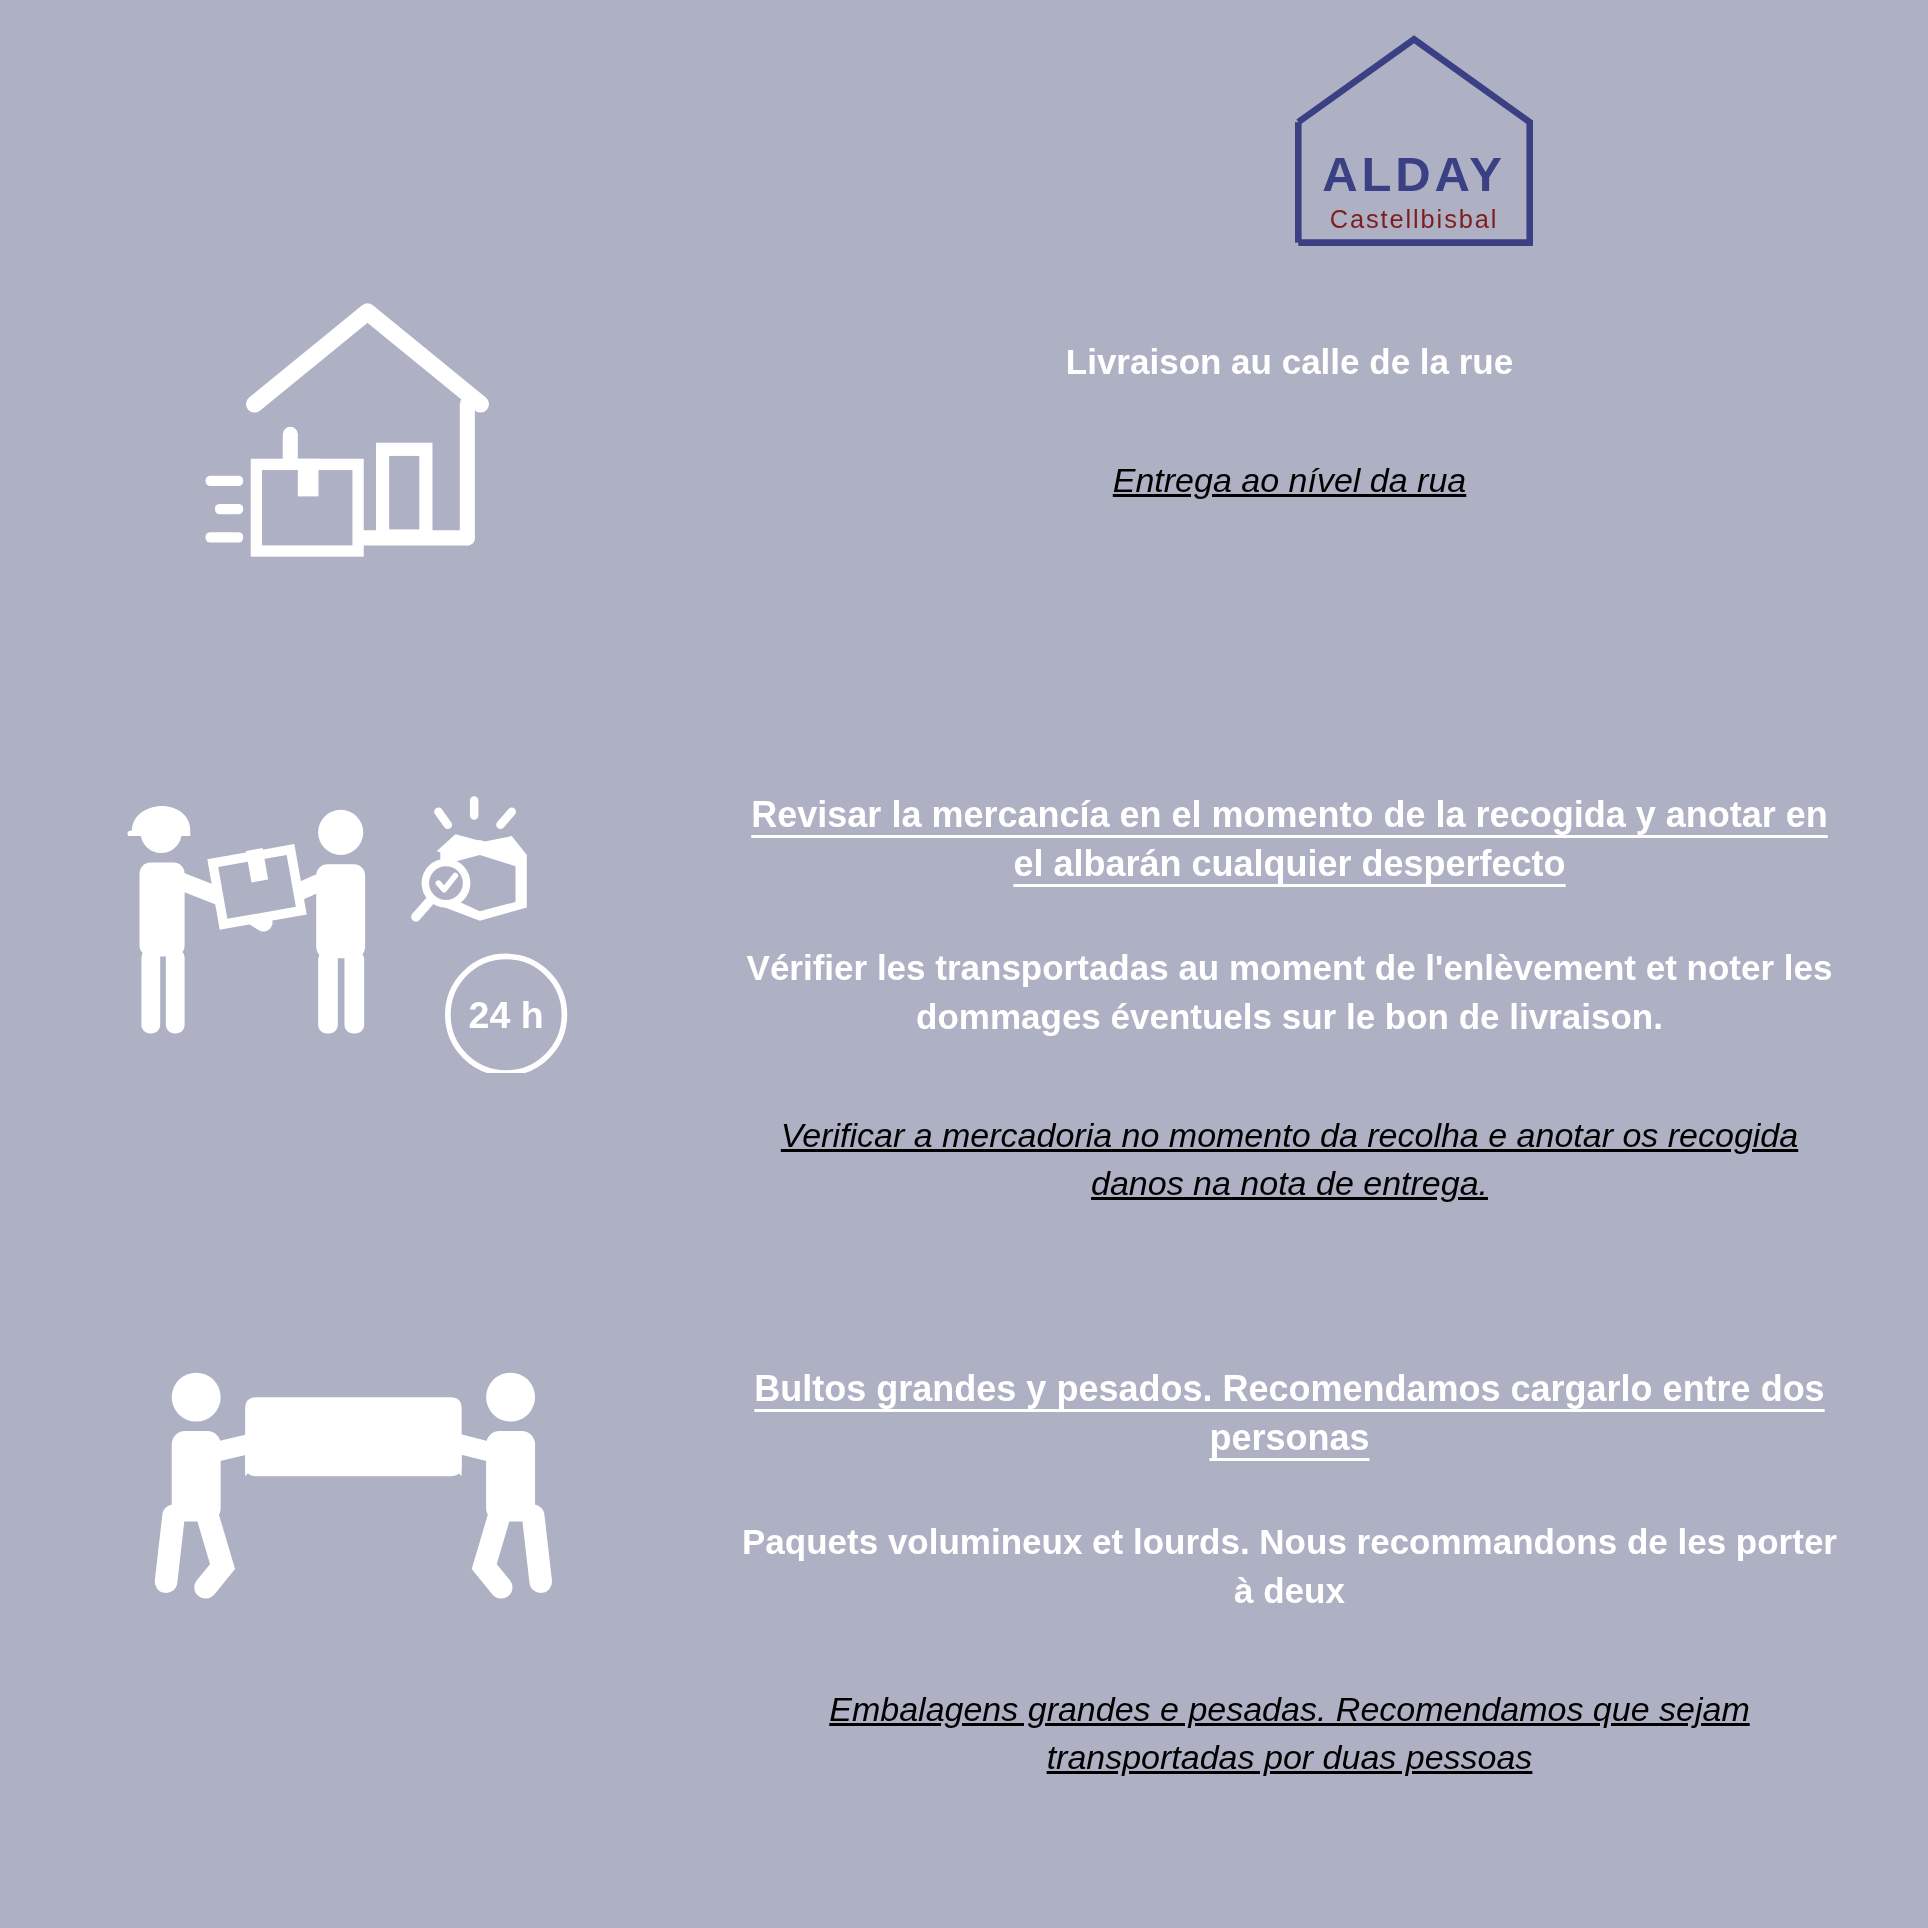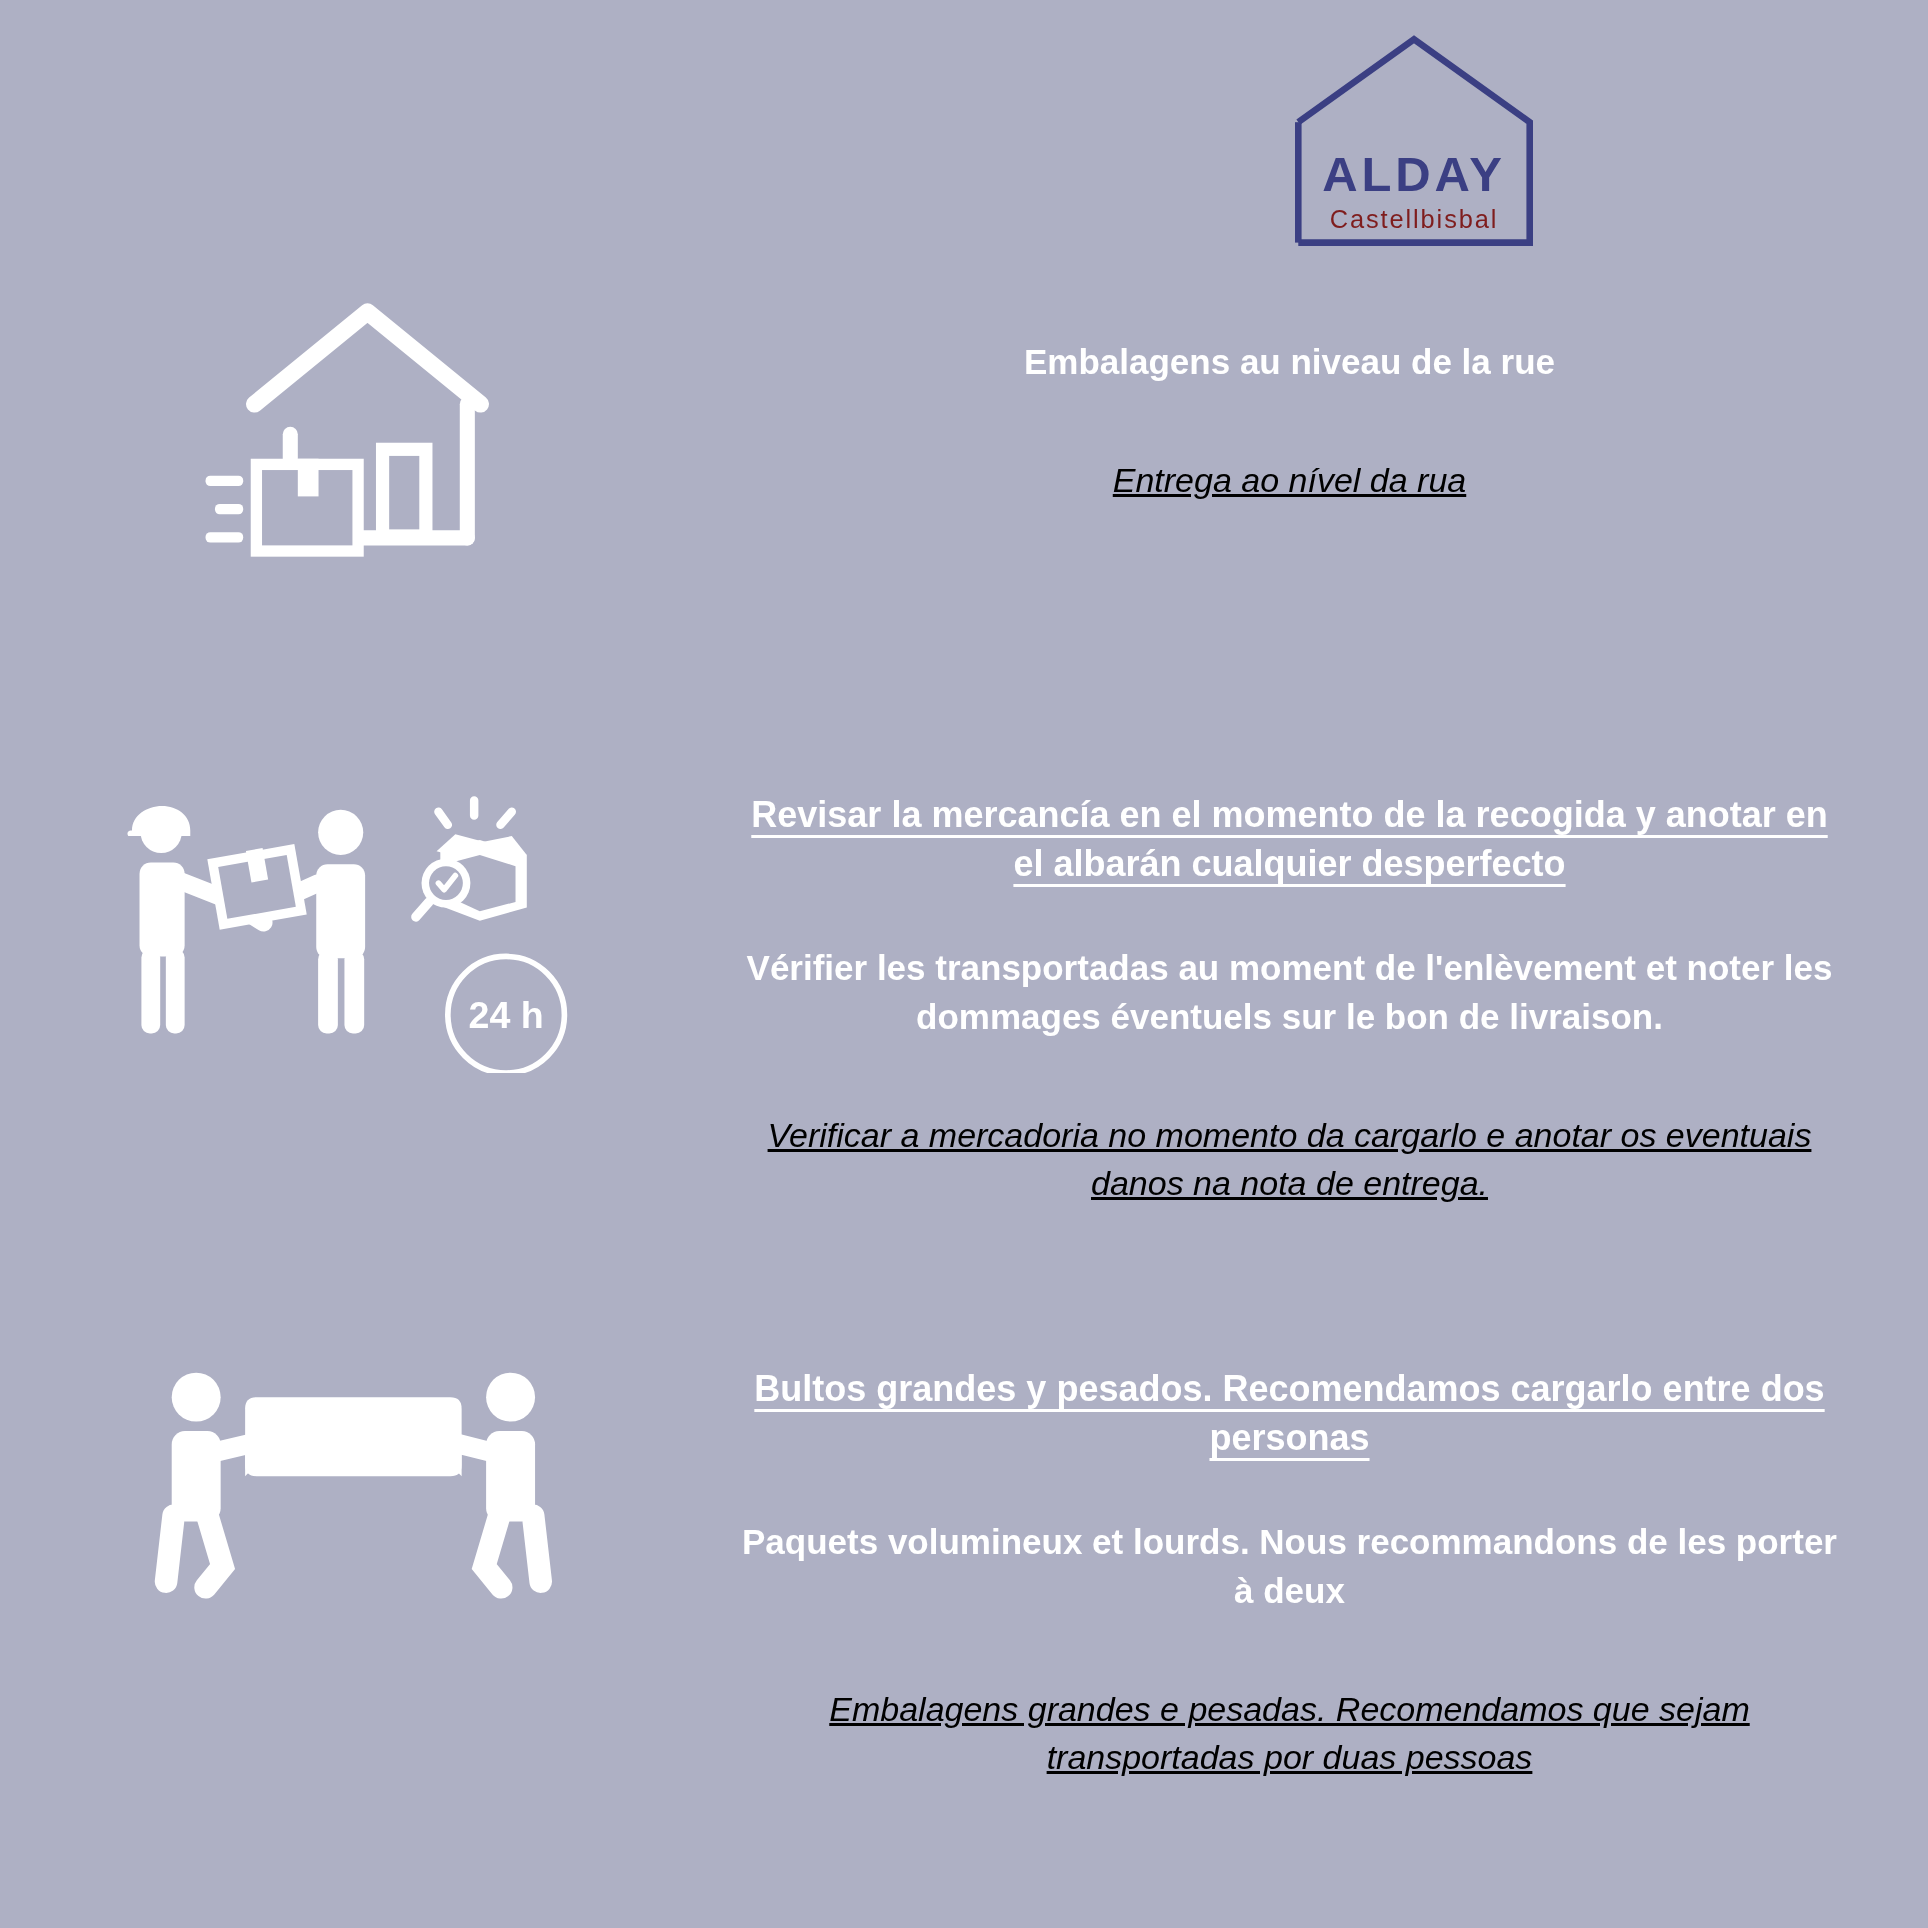--- a/index.html
+++ b/index.html
@@ -139,21 +139,21 @@
           <rect x="106" y="178" width="22" height="40" fill="#ffffff"></rect>
 
           <rect x="8" y="196" width="40" height="11" rx="5" fill="#ffffff"></rect>
           <rect x="18" y="226" width="30" height="11" rx="5" fill="#ffffff"></rect>
           <rect x="8" y="256" width="40" height="11" rx="5" fill="#ffffff"></rect>
         </svg>
       </div>
     </div>
     <div class="text-col">
       <div class="gap-a"></div>
-      <p class="line-fr">Embalagens au niveau de la rue</p>
+      <p class="line-fr">Livraison au calle de la rue</p>
       <div class="gap-b"></div>
       <p class="line-pt">Entrega ao nível da rua</p>
     </div>
   </div>
 
   <div class="section" id="section-check">
     <div class="icon-col">
       <div class="icon-wrap">
         <svg width="490" height="282" viewBox="0 0 520 300">
 
@@ -193,21 +193,21 @@
             <text x="72" y="86" text-anchor="middle" font-family="Liberation Sans, sans-serif" font-size="40" font-weight="bold" fill="#ffffff">24 h</text>
           </g>
         </svg>
       </div>
     </div>
     <div class="text-col">
       <p class="line-es">Revisar la mercancía en el momento de la recogida y anotar en el albarán cualquier desperfecto</p>
       <div class="gap-a"></div>
       <p class="line-fr">Vérifier les transportadas au moment de l'enlèvement et noter les dommages éventuels sur le bon de livraison.</p>
       <div class="gap-b"></div>
-      <p class="line-pt">Verificar a mercadoria no momento da cargarlo e anotar os eventuais danos na nota de entrega.</p>
+      <p class="line-pt">Verificar a mercadoria no momento da recolha e anotar os recogida danos na nota de entrega.</p>
     </div>
   </div>
 
   <div class="section" id="section-heavy">
     <div class="icon-col">
       <div class="icon-wrap">
         <svg width="433" height="245" viewBox="0 0 460 260">
 
           <circle cx="48" cy="34" r="26" fill="#ffffff"></circle>
           <rect x="22" y="70" width="52" height="96" rx="14" fill="#ffffff"></rect>

